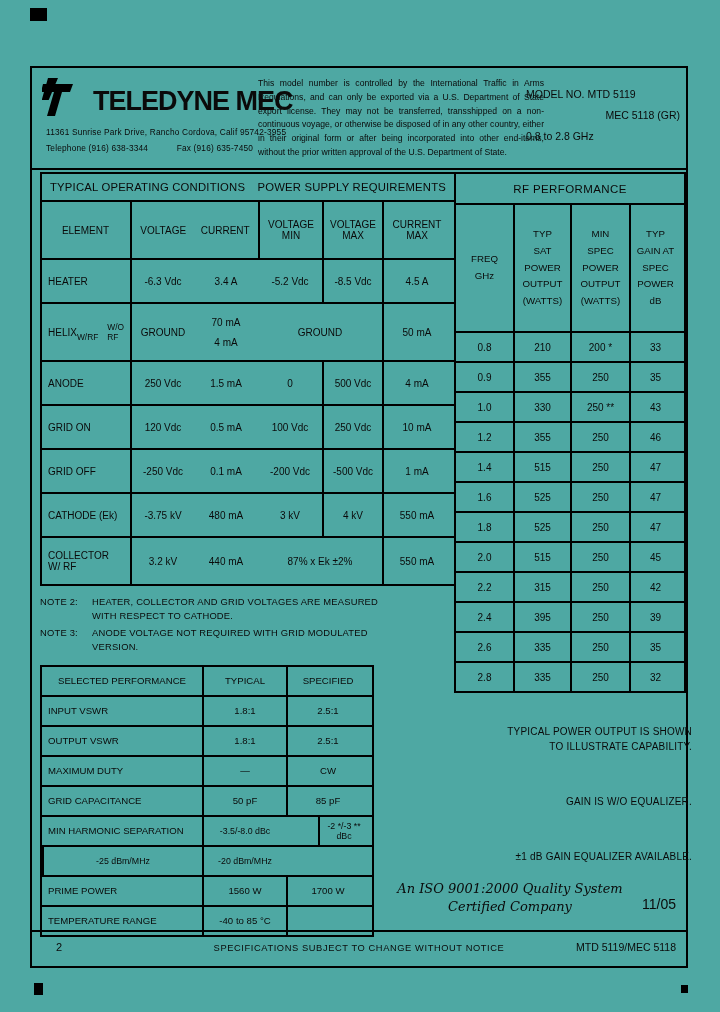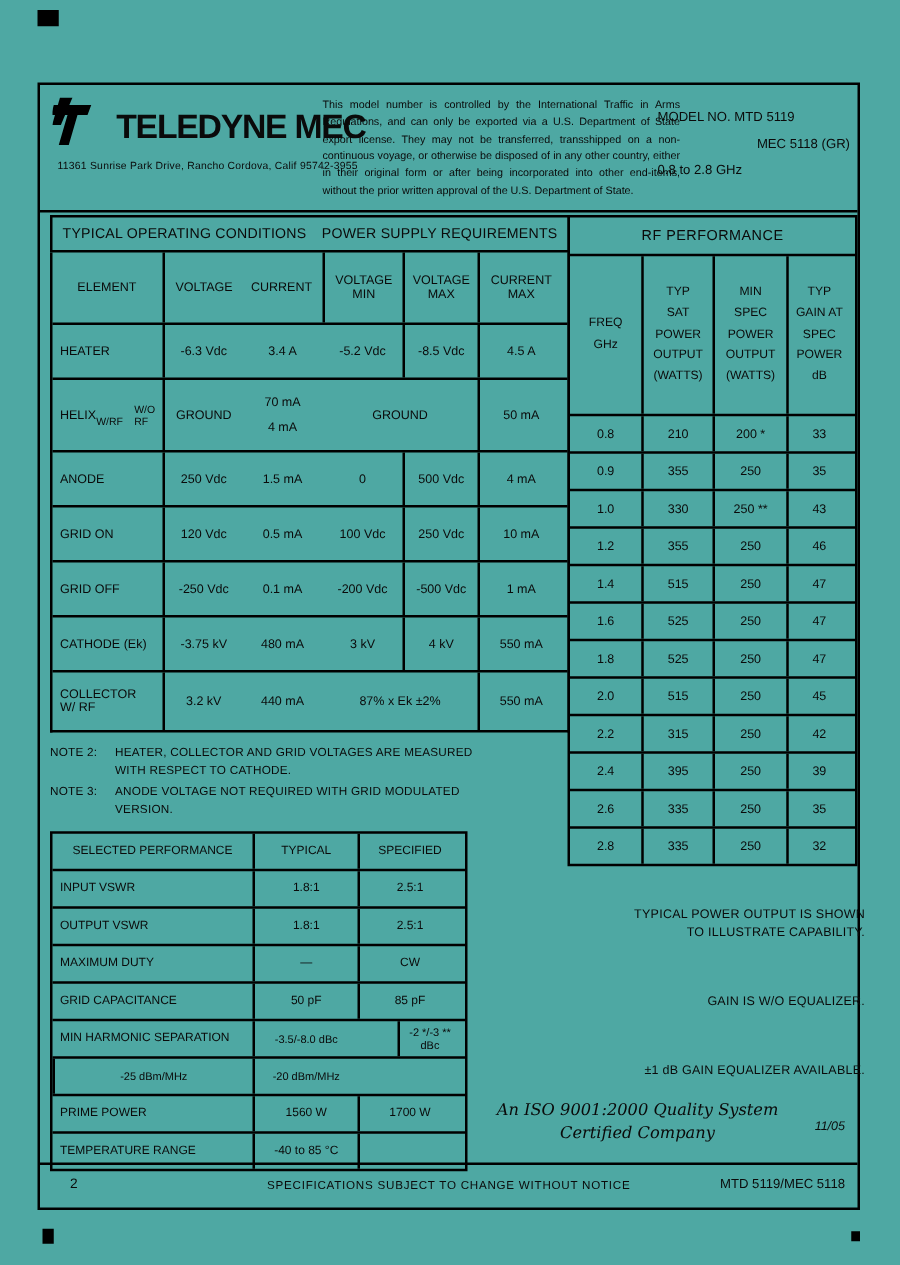--- a/index.html
+++ b/index.html
@@ -64,21 +64,21 @@
   .rfhead .c{font-size:9.7px;line-height:1.75;}
   .rfrow{display:grid;grid-template-columns:57px 57px 59px 51px;height:28px;border-top:2px solid #000;}
   .rfrow .c{font-size:10px;}
 
   .rfnotes{position:absolute;left:424px;top:640px;width:236px;font-size:10px;
            line-height:1.55;letter-spacing:.2px;white-space:pre-line;text-align:right;}
   .rfnotes p{margin:0 0 24px 0;}
 
   .iso{position:absolute;left:336px;top:812px;width:284px;text-align:center;
        font-family:"DejaVu Serif",serif;font-style:italic;font-size:13px;line-height:1.4;}
-  .isodate{position:absolute;right:10px;top:828px;font-size:10px;font-style:italic;}
+  .isodate{position:absolute;right:10px;top:828px;font-size:14px;}
 
   .pfooter{position:absolute;left:0;bottom:0;width:100%;height:34px;border-top:2px solid #000;}
   .fpage{position:absolute;left:24px;top:9px;font-size:11px;}
   .fcenter{position:absolute;left:0;top:11px;width:100%;text-align:center;font-size:9.3px;letter-spacing:.6px;}
   .fright{position:absolute;right:10px;top:9px;font-size:10.5px;}
 </style>
 </head>
 <body>
 
 <div class="canvas">
@@ -93,20 +93,24 @@
         <span>
           <svg width="34" height="38" viewBox="0 0 34 38">
             <polygon points="6,0 16,0 9,22 2,22" fill="#000" transform="skewX(-6)"></polygon>
             <polygon points="1,6 31,6 28,14 20,14 13,38 5,38 12,14 -1,14" fill="#000"></polygon>
           </svg>
         </span>
         <span class="logo-text">TELEDYNE MEC</span>
       </div>
       <div class="addr">
         <div>11361 Sunrise Park Drive, Rancho Cordova, Calif  95742-3955</div>
+        <div class="row2">
+          <span>Telephone (916) 638-3344</span>
+          <span>Fax (916) 635-7450</span>
+        </div>
       </div>
       <div class="itar">This model number is controlled by the International Traffic in Arms Regulations, and can only be exported via a U.S. Department of State export license. They may not be transferred, transshipped on a non-continuous voyage, or otherwise be disposed of in any other country, either in their original form or after being incorporated into other end-items, without the prior written approval of the U.S. Department of State.</div>
       <div class="model">
         <div class="l1">MODEL NO. MTD 5119</div>
         <div class="l2">MEC 5118 (GR)</div>
         <div class="l3">0.8 to 2.8 GHz</div>
       </div>
     </div>
 
     <div class="leftcol">

